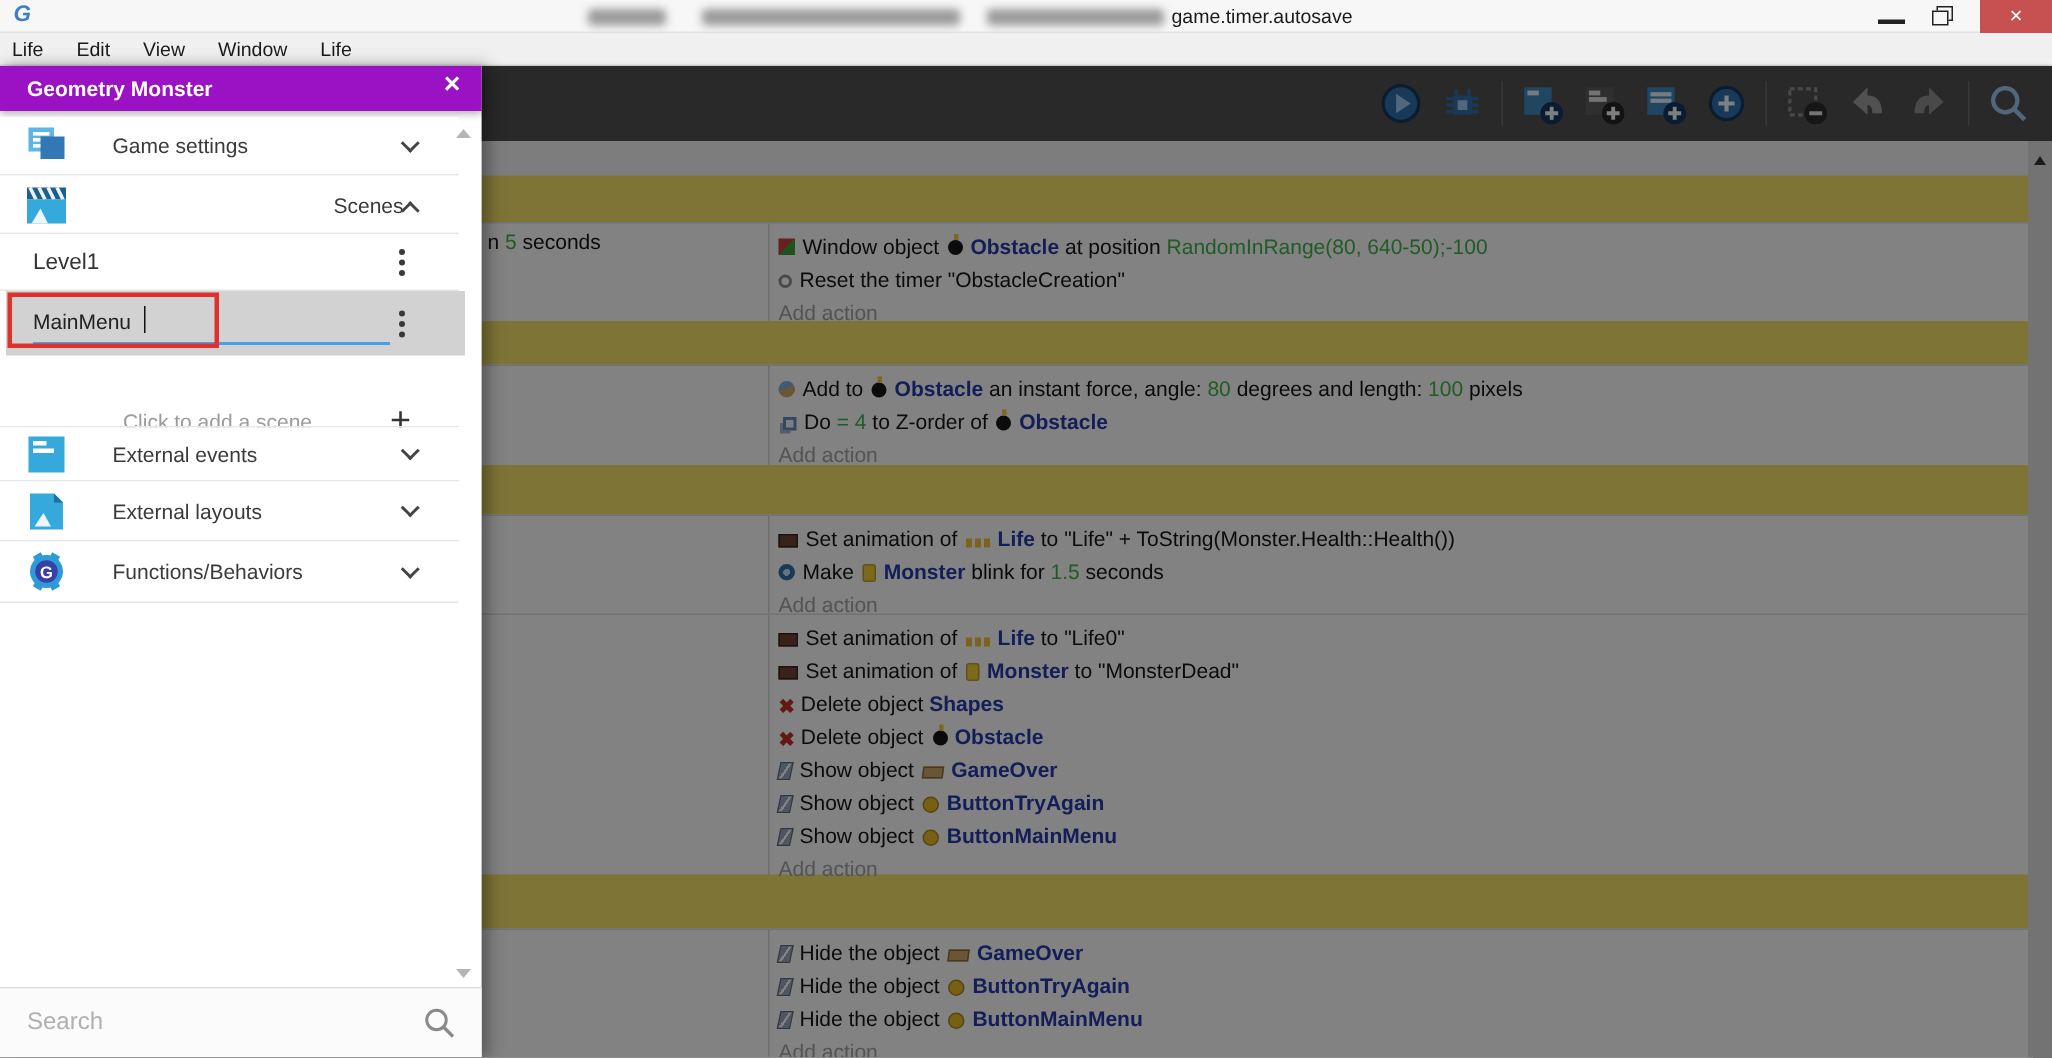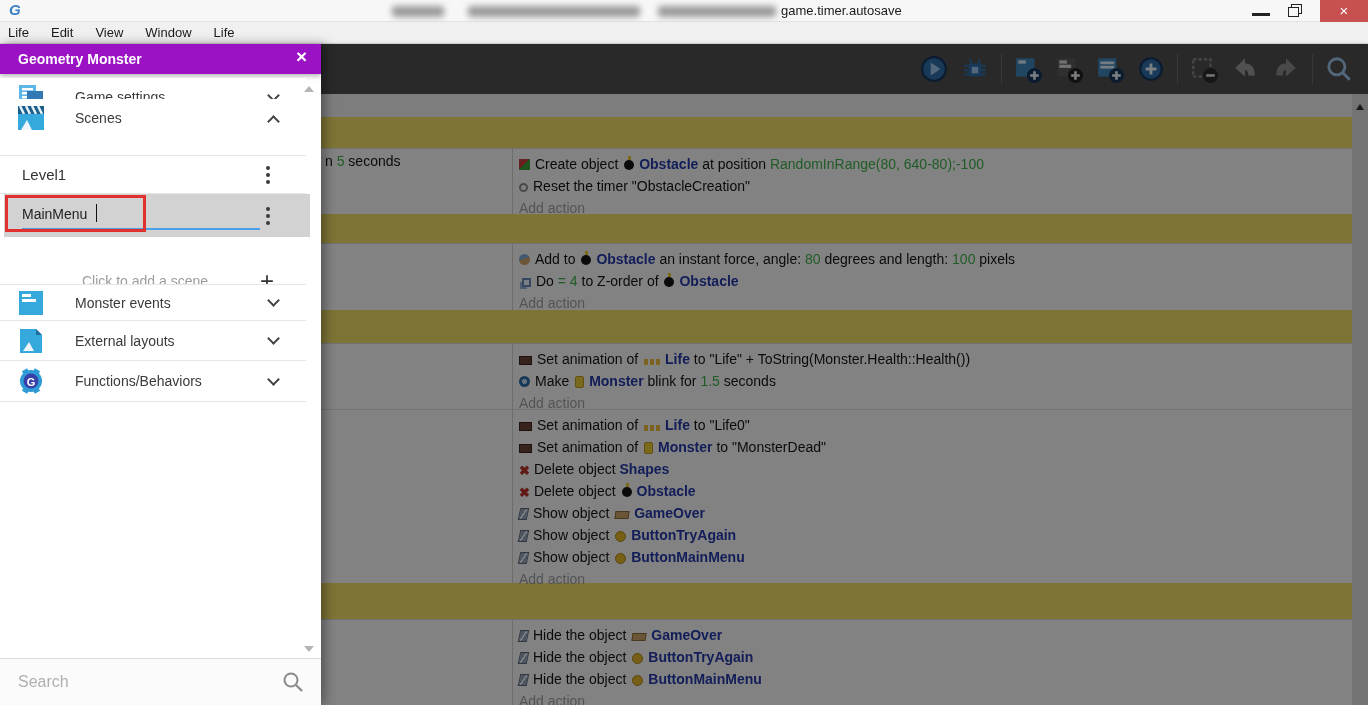--- a/index.html
+++ b/index.html
@@ -200,21 +200,21 @@
     <div class="sheet">
       <div class="spacer"></div>
       <div class="comment c1"></div>
 
       <div class="event e1">
         <div class="cond">
           <span>n </span><span class="val">5</span><span> seconds</span>
         </div>
         <div class="acts">
           <div class="aline">
-            <span class="mi create"></span><span>Create object </span><span class="oi bomb"></span><span class="obj">Obstacle</span><span> at position </span><span class="val">RandomInRange(80, 640-80);-100</span>
+            <span class="mi create"></span><span>Window object </span><span class="oi bomb"></span><span class="obj">Obstacle</span><span> at position </span><span class="val">RandomInRange(80, 640-50);-100</span>
           </div>
           <div class="aline">
             <span class="mi timer"></span><span>Reset the timer "ObstacleCreation"</span>
           </div>
           <div class="aline addaction">Add action</div>
         </div>
       </div>
 
       <div class="comment c2"></div>
 
@@ -314,21 +314,21 @@
             <rect x="6" y="9" width="8" height="2.4" fill="#fff"></rect>
             <rect x="6" y="13" width="11" height="2.4" fill="#fff"></rect>
             <rect x="11" y="8" width="16" height="15" fill="#3178b5"></rect>
           </svg>
       </span>
       <span class="slabel">Game settings</span>
       <span class="chev down"></span>
     </div>
     <div class="divline" style="top:72px;"></div>
 
-    <div class="srow" style="top:55px;height:38px;">
+    <div class="srow" style="top:74px;height:38px;text-align:right;">
       <span class="sicon">
         <svg width="30" height="28" viewBox="0 0 30 28">
             <rect x="2" y="2" width="26" height="8" fill="#1d5f8a"></rect>
             <path d="M4 2l4 8M10 2l4 8M16 2l4 8M22 2l4 8" stroke="#e8f4fb" stroke-width="2.4"></path>
             <rect x="2" y="10" width="26" height="16" fill="#35a8dc"></rect>
             <polygon points="5,26 11,16 16,26" fill="#eef6fc"></polygon>
           </svg>
       </span>
       <span class="slabel">Scenes</span>
       <span class="chev up"></span>
@@ -355,21 +355,21 @@
     <div class="divline" style="top:240px;"></div>
 
     <div class="srow" style="top:241px;height:35px;">
       <span class="sicon">
         <svg width="30" height="28" viewBox="0 0 30 28">
             <rect x="3" y="2" width="24" height="24" fill="#35a8dc"></rect>
             <rect x="6" y="5" width="9" height="3" fill="#fff"></rect>
             <rect x="6" y="10" width="14" height="3" fill="#fff"></rect>
           </svg>
       </span>
-      <span class="slabel">Monster events</span>
+      <span class="slabel">External events</span>
       <span class="chev down"></span>
     </div>
     <div class="divline" style="top:276px;"></div>
 
     <div class="srow" style="top:277px;height:39px;">
       <span class="sicon">
         <svg width="30" height="28" viewBox="0 0 30 28">
             <polygon points="4,2 20,2 26,8 26,26 4,26" fill="#35a8dc"></polygon>
             <polygon points="20,2 26,8 20,8" fill="#1d6fa0"></polygon>
             <polygon points="7,24 13,15 18,24" fill="#eef6fc"></polygon>

